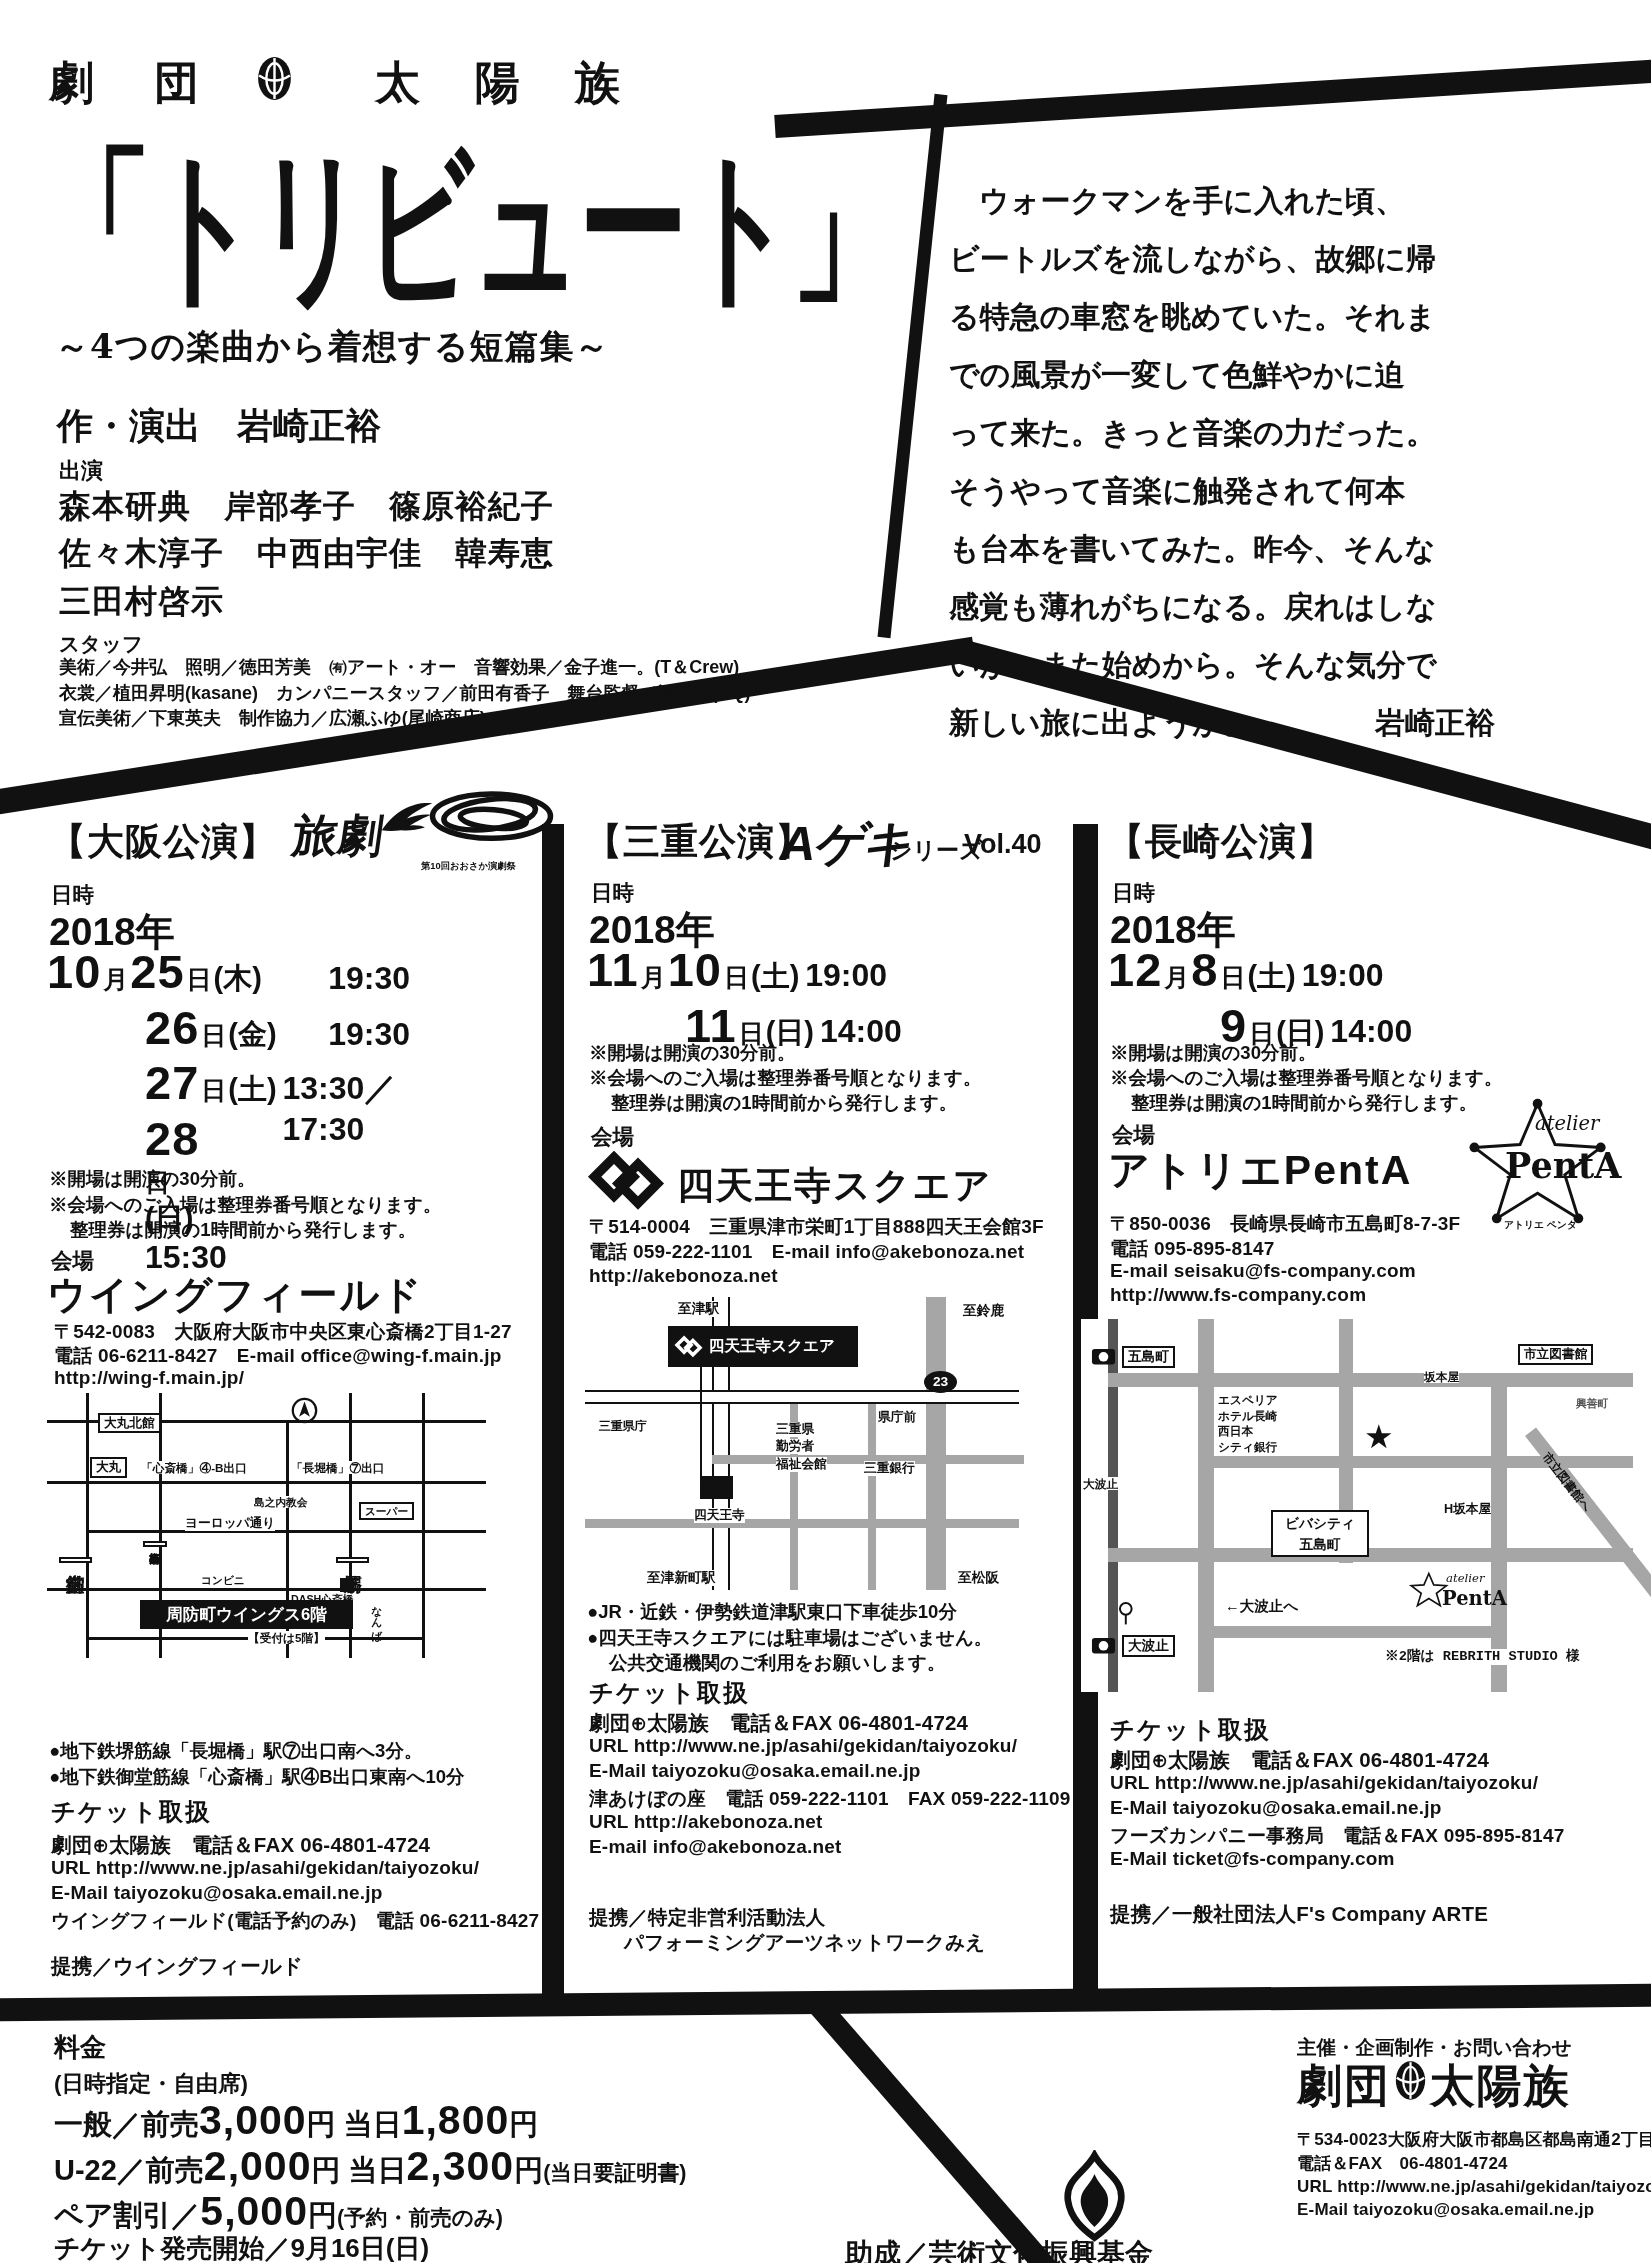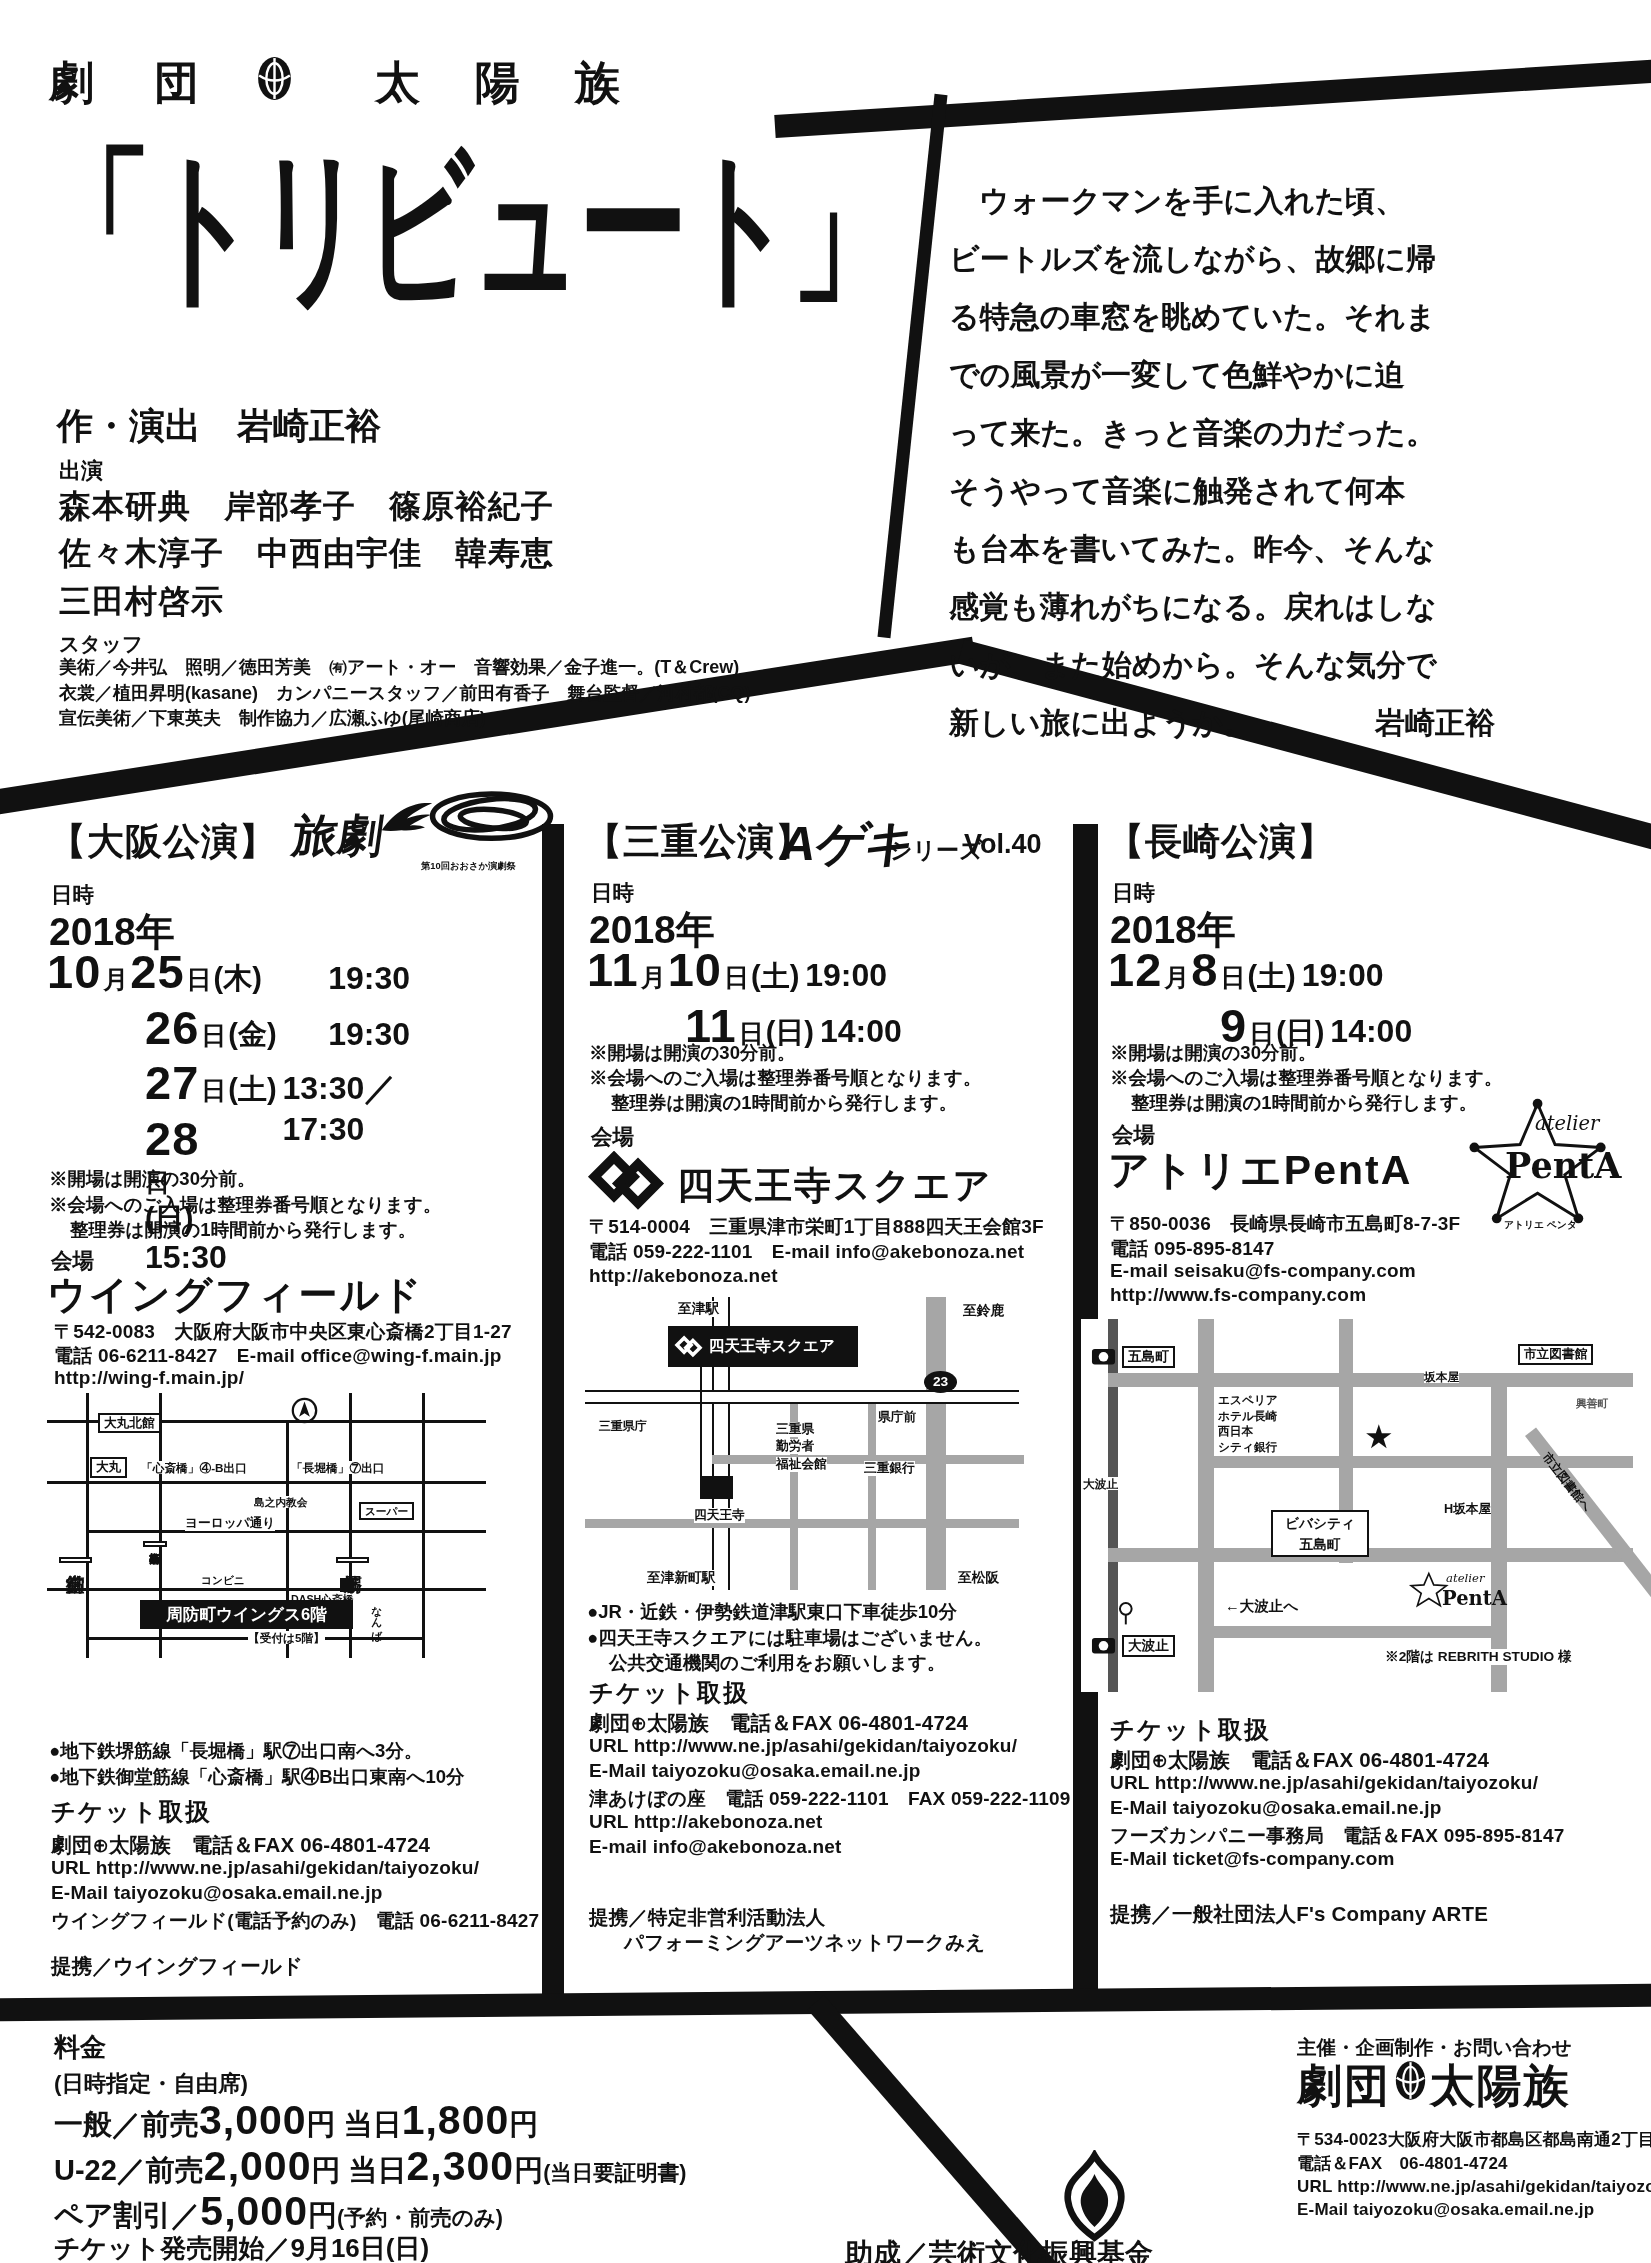--- a/index.html
+++ b/index.html
@@ -72,20 +72,21 @@
       <path d="M3 20 Q18 30 33 20"></path>
           <ellipse cx="18" cy="23" rx="8" ry="15"></ellipse>
         </g>
       </svg>
   </span>
   <span class="mast" style="left:375px;">太</span>
   <span class="mast" style="left:475px;">陽</span>
   <span class="mast" style="left:575px;">族</span>
 
   <div class="bigtitle">「トリビュート」</div>
+  <div class="subtitle">～4つの楽曲から着想する短篇集～</div>
   <div class="credit">作・演出　岩崎正裕</div>
 
   <div class="castlab">出演</div>
   <div class="castline" style="top:532px;">佐々木淳子　中西由宇佳　韓寿恵</div>
   <div class="castline" style="top:485px;">森本研典　岸部孝子　篠原裕紀子</div>
   <div class="castline" style="top:580px;">三田村啓示</div>
   <div class="stafflab">スタッフ</div>
   <div class="staffline" style="top:655px;">美術／今井弘　照明／徳田芳美　㈲アート・オー　音響効果／金子進一。(T＆Crew)</div>
   <div class="staffline" style="top:681px;">衣裳／植田昇明(kasane)　カンパニースタッフ／前田有香子　舞台監督／河村都(CQ)</div>
   <div class="staffline" style="top:706px;">宣伝美術／下東英夫　制作協力／広瀬ふゆ(尾崎商店)</div>
@@ -371,21 +372,21 @@
     <div class="mlab" style="left:363px;top:183px;font-size:12.7px;">H坂本屋</div>
     <div class="mlab" style="left:451px;top:156px;font-size:11.7px;transform:rotate(52deg);background:none;">市立図書館へ</div>
     <div class="mlab" style="left:144px;top:279px;font-size:14.6px;">←大波止へ</div>
     <div class="abs" style="left:322px;top:246px;width:127px;height:59px;">
       <svg width="53" height="51" viewBox="0 0 195 145">
         <path d="M95 10 L113 52 L160 55 L123 83 L137 128 L95 102 L53 128 L67 83 L30 55 L77 52 Z" fill="none" stroke="#111" stroke-width="6"></path>
       </svg>
       <div class="abs serif" style="left:43px;top:5.9px;font-size:11.7px;font-style:italic;">atelier</div>
       <div class="abs serif" style="left:39px;top:21.5px;font-size:19.5px;font-weight:bold;">PentA</div>
     </div>
-    <div class="mlab" style="left:304px;top:330px;font-size:13.7px;">※2階は REBRITH STUDIO 様</div>
+    <div class="mlab" style="left:304px;top:330px;font-size:13.7px;font-family:Liberation Mono, monospace;">※2階は REBRITH STUDIO 様</div>
     <span class="abs" style="left:37px;top:283px;">
       <svg width="15.6" height="23.4" viewBox="0 0 16 24">
           <circle cx="8" cy="7" r="6" fill="none" stroke="#111" stroke-width="2"></circle>
           <line x1="8" y1="13" x2="8" y2="23" stroke="#111" stroke-width="2"></line>
         </svg></span>
     <span class="abs" style="left:9.8px;top:318px;">
       <svg width="25" height="17.6" viewBox="0 0 26 18">
           <rect x="1" y="1" width="24" height="16" rx="3" fill="#111"></rect>
           <circle cx="13" cy="9" r="5" fill="#fff"></circle>
         </svg></span>

